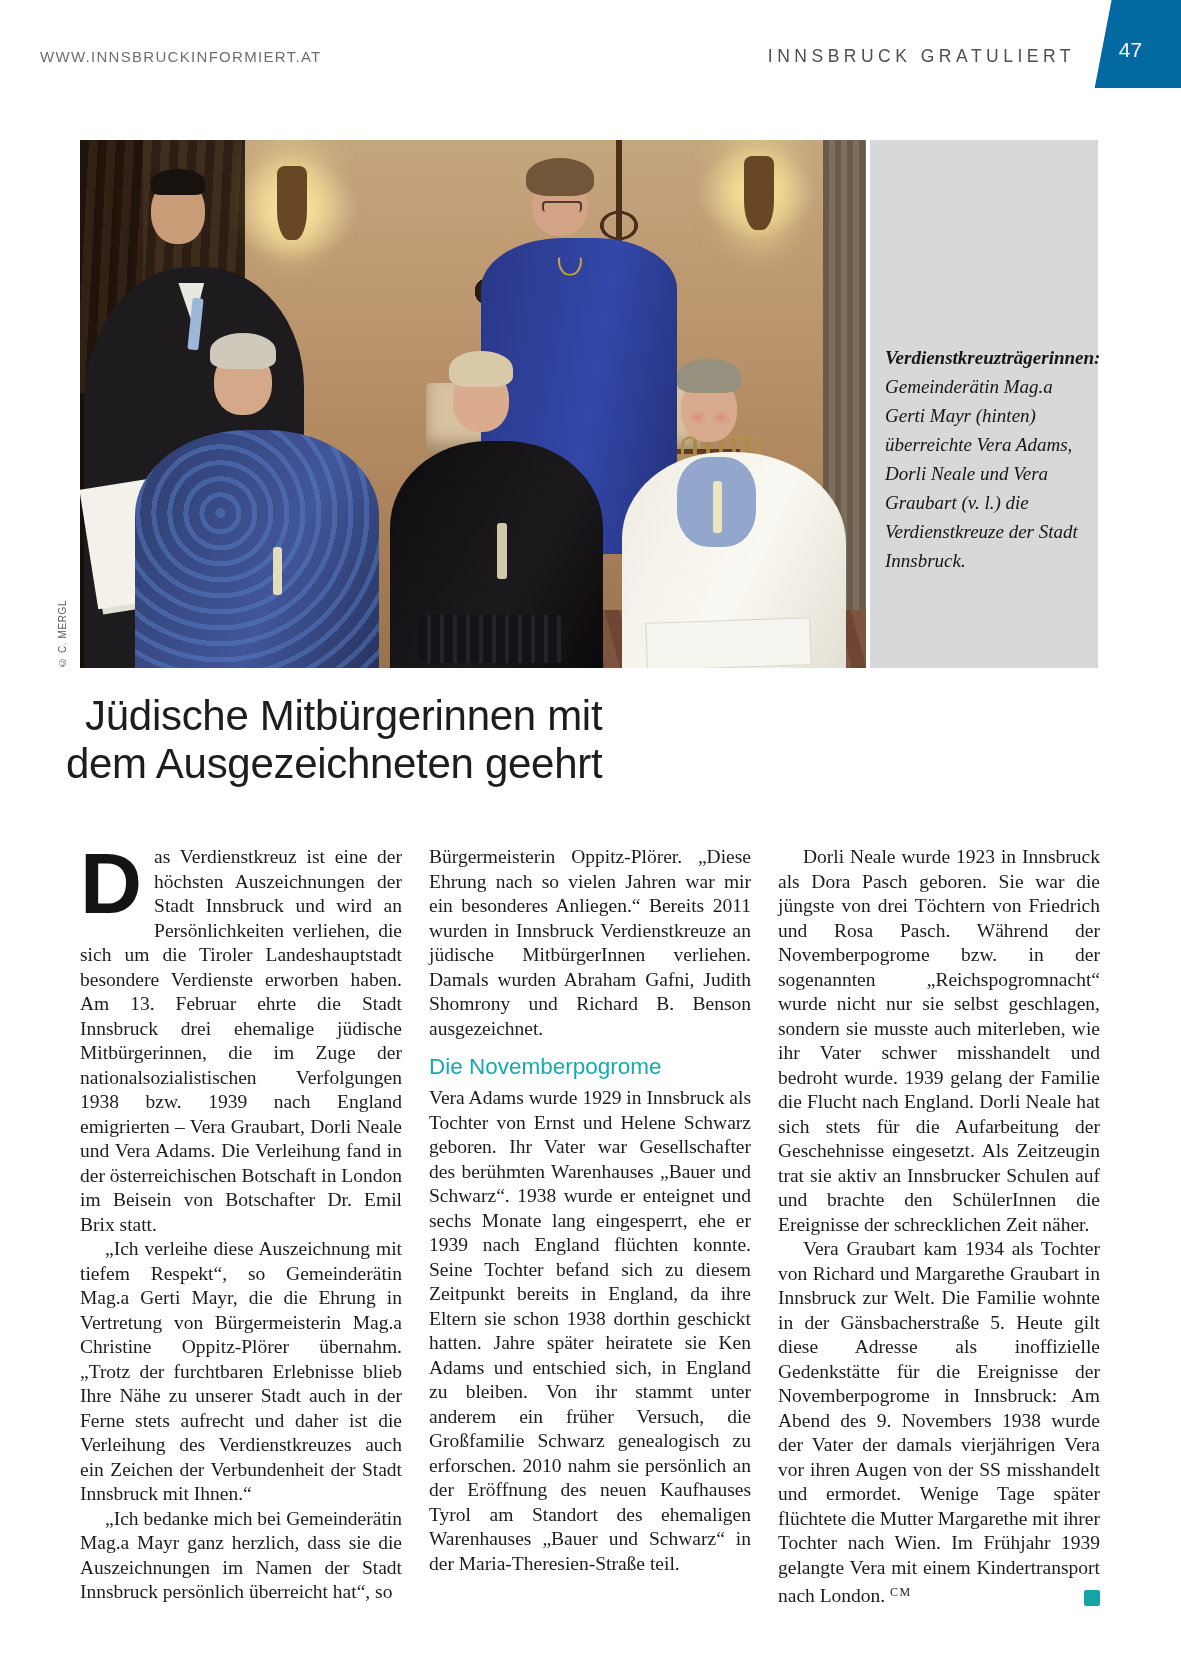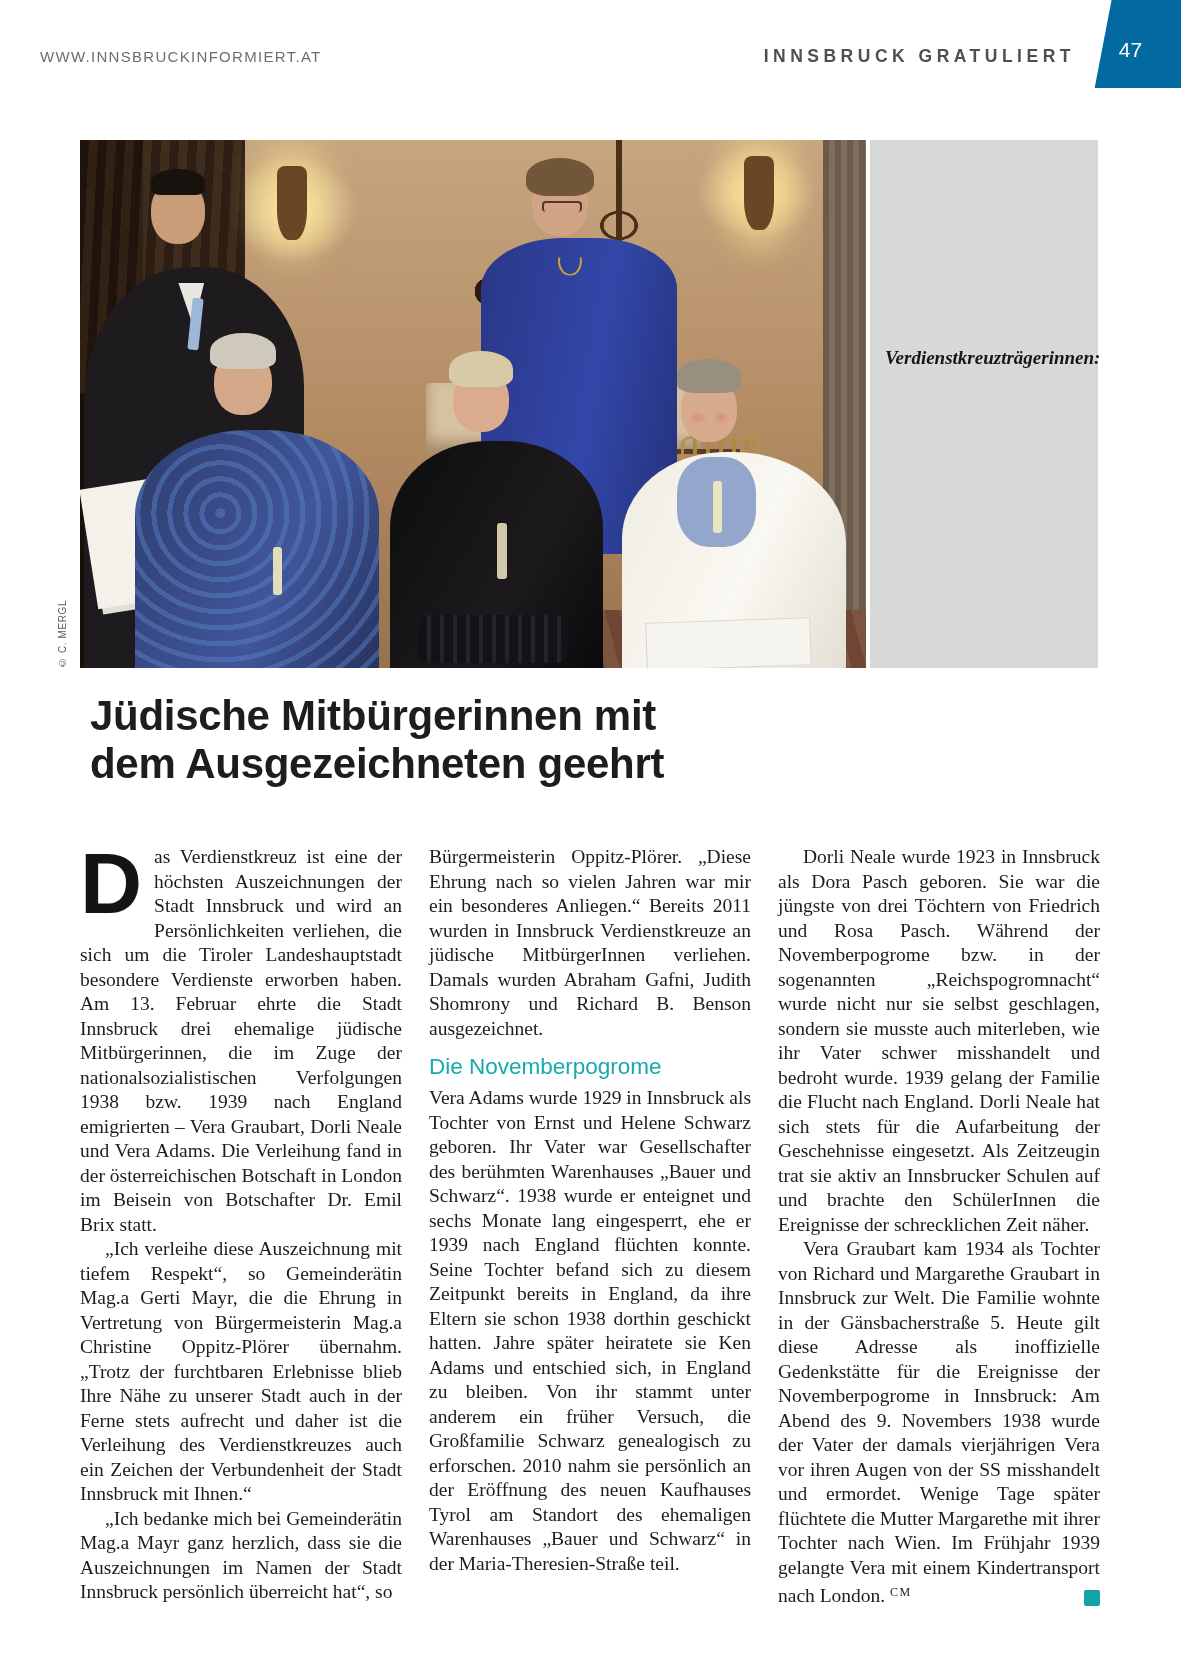--- a/index.html
+++ b/index.html
@@ -11,21 +11,21 @@
 
   
   .site-url {
     position:absolute; left:40px; top:48px;
     font-family:"Liberation Sans", sans-serif; font-size:15px; letter-spacing:1.3px;
     color:#6e6e6e; font-weight:400;
   }
   .section-title {
     position:absolute; right:106px; top:46px;
     font-family:"Liberation Sans", sans-serif; font-size:17.5px; letter-spacing:4.5px;
-    color:#4f4f4f; font-weight:700;
+    color:#4f4f4f; font-weight:400;
   }
   .pagenum-box {
     position:absolute; left:1092px; top:0; width:89px; height:88px;
     background:#0369a1;
     clip-path:polygon(22% 0, 100% 0, 100% 100%, 89% 100%, 3% 100%);
     display:flex; align-items:center; justify-content:center;
   }
   .pagenum-box span {
     font-family:"Liberation Sans", sans-serif; font-size:21px; color:#fff; font-weight:400;
     transform:translate(-6px,6px);
@@ -141,23 +141,23 @@
   }
   .caption-box .lead {
     display:block; font-style:italic; font-weight:bold; font-size:19px; line-height:29px; color:#161616;
   }
   .caption-box .rest {
     font-style:italic; font-size:19px; line-height:29px; color:#161616;
   }
 
   
   .headline {
-    position:absolute; left:90px; top:692px;
-    font-family:"Liberation Sans", sans-serif; font-weight:700;
-    font-size:42px; line-height:48px; color:#1d1d1b; letter-spacing:-.3px;
+    position:absolute; left:66px; top:692px;
+    font-family:"Liberation Sans", sans-serif; font-weight:400;
+    font-size:42px; line-height:48px; color:#1d1d1b; letter-spacing:-.3px;text-align:right;
   }
 
   
   .col {
     position:absolute; top:845px; width:322px; height:775px;
     font-size:19.5px; line-height:24.5px; text-align:justify; color:#1c1c1c;
     hyphens:auto; -webkit-hyphens:auto;
   }
   .col-1 { left:80px; } .col-2 { left:429px; } .col-3 { left:778px; }
   .col p { margin:0; }
@@ -237,20 +237,21 @@
     <div class="w3-head"></div>
     <div class="w3-hair"></div>
     <div class="w3-glass"></div>
     <div class="w3-folder"></div>
   </div>
 
   <div class="credit">© C. MERGL</div>
 
   <div class="caption-box">
     <span class="lead">Verdienstkreuzträgerinnen:</span>
+    <span class="rest">Gemeinderätin Mag.a Gerti Mayr (hinten) überreichte Vera Adams, Dorli Neale und Vera Graubart (v. l.) die Verdienstkreuze der Stadt Innsbruck.</span>
   </div>
 
   <h1 class="headline">
     <span style="display:block">Jüdische Mitbürgerinnen mit</span>
     <span style="display:block">dem Ausgezeichneten geehrt</span>
   </h1>
 
   <div class="col col-1">
     <p><span class="dropcap">D</span><span>as Verdienstkreuz ist eine der höchsten Auszeichnungen der Stadt Innsbruck und wird an Persönlichkeiten verliehen, die sich um die Tiroler Landeshauptstadt besondere Verdienste erworben haben. Am 13. Februar ehrte die Stadt Innsbruck drei ehemalige jüdische Mitbürgerinnen, die im Zuge der nationalsozialistischen Verfolgungen 1938 bzw. 1939 nach England emigrierten – Vera Graubart, Dorli Neale und Vera Adams. Die Verleihung fand in der österreichischen Botschaft in London im Beisein von Botschafter Dr. Emil Brix statt.</span></p>
     <p class="indent">„Ich verleihe diese Auszeichnung mit tiefem Respekt“, so Gemeinderätin Mag.a Gerti Mayr, die die Ehrung in Vertretung von Bürgermeisterin Mag.a Christine Oppitz-Plörer übernahm. „Trotz der furchtbaren Erlebnisse blieb Ihre Nähe zu unserer Stadt auch in der Ferne stets aufrecht und daher ist die Verleihung des Verdienstkreuzes auch ein Zeichen der Verbundenheit der Stadt Innsbruck mit Ihnen.“</p>

